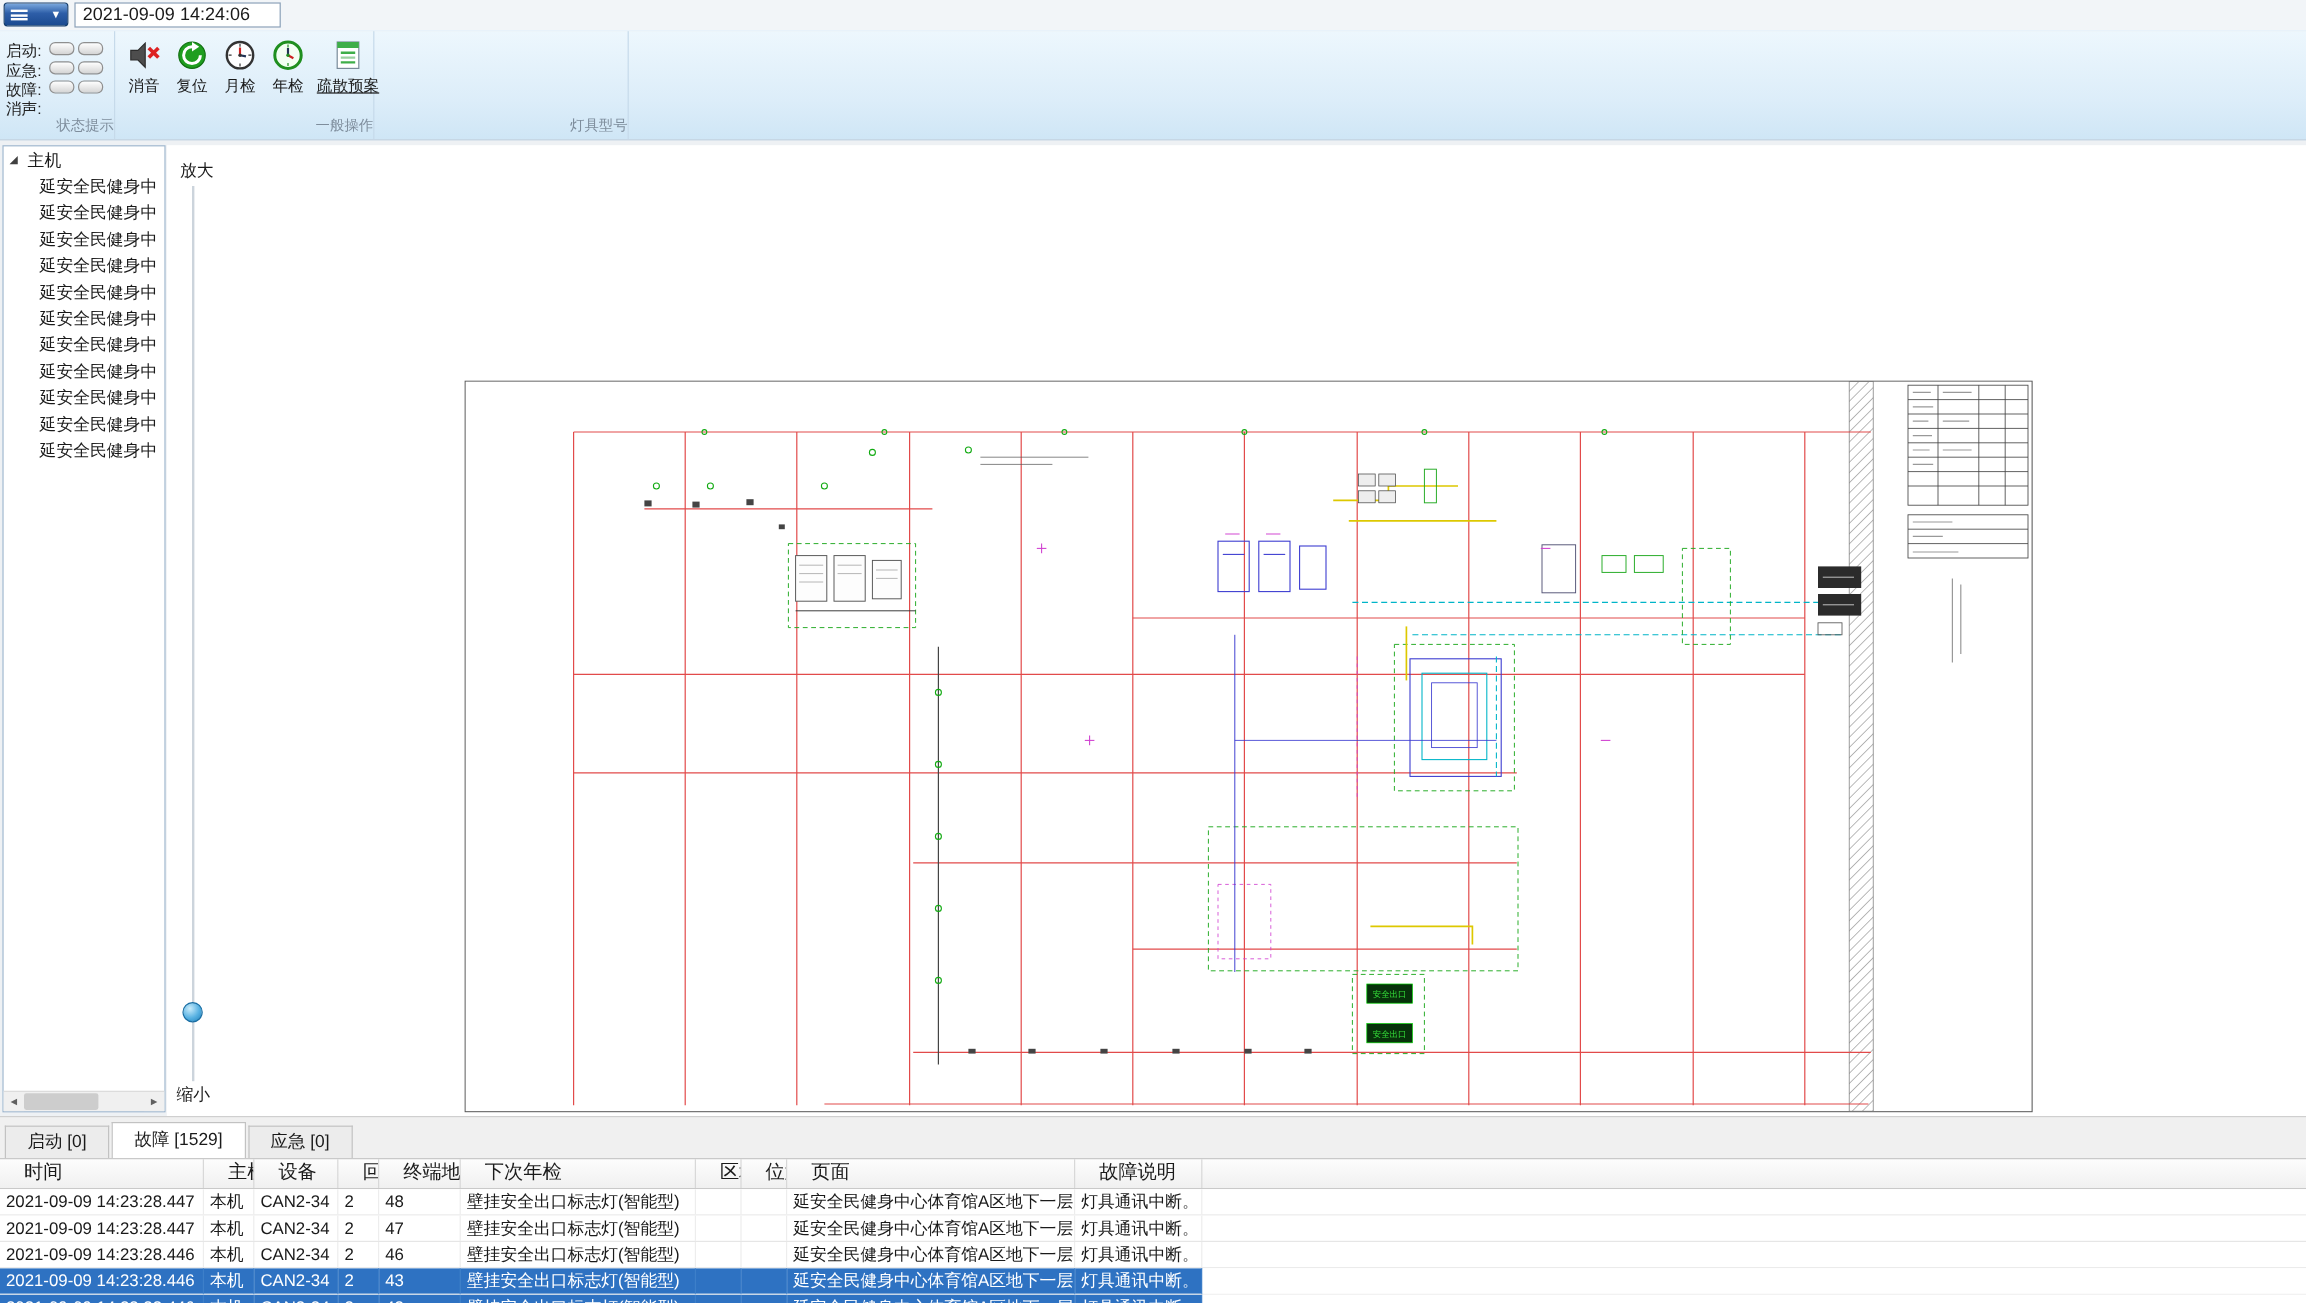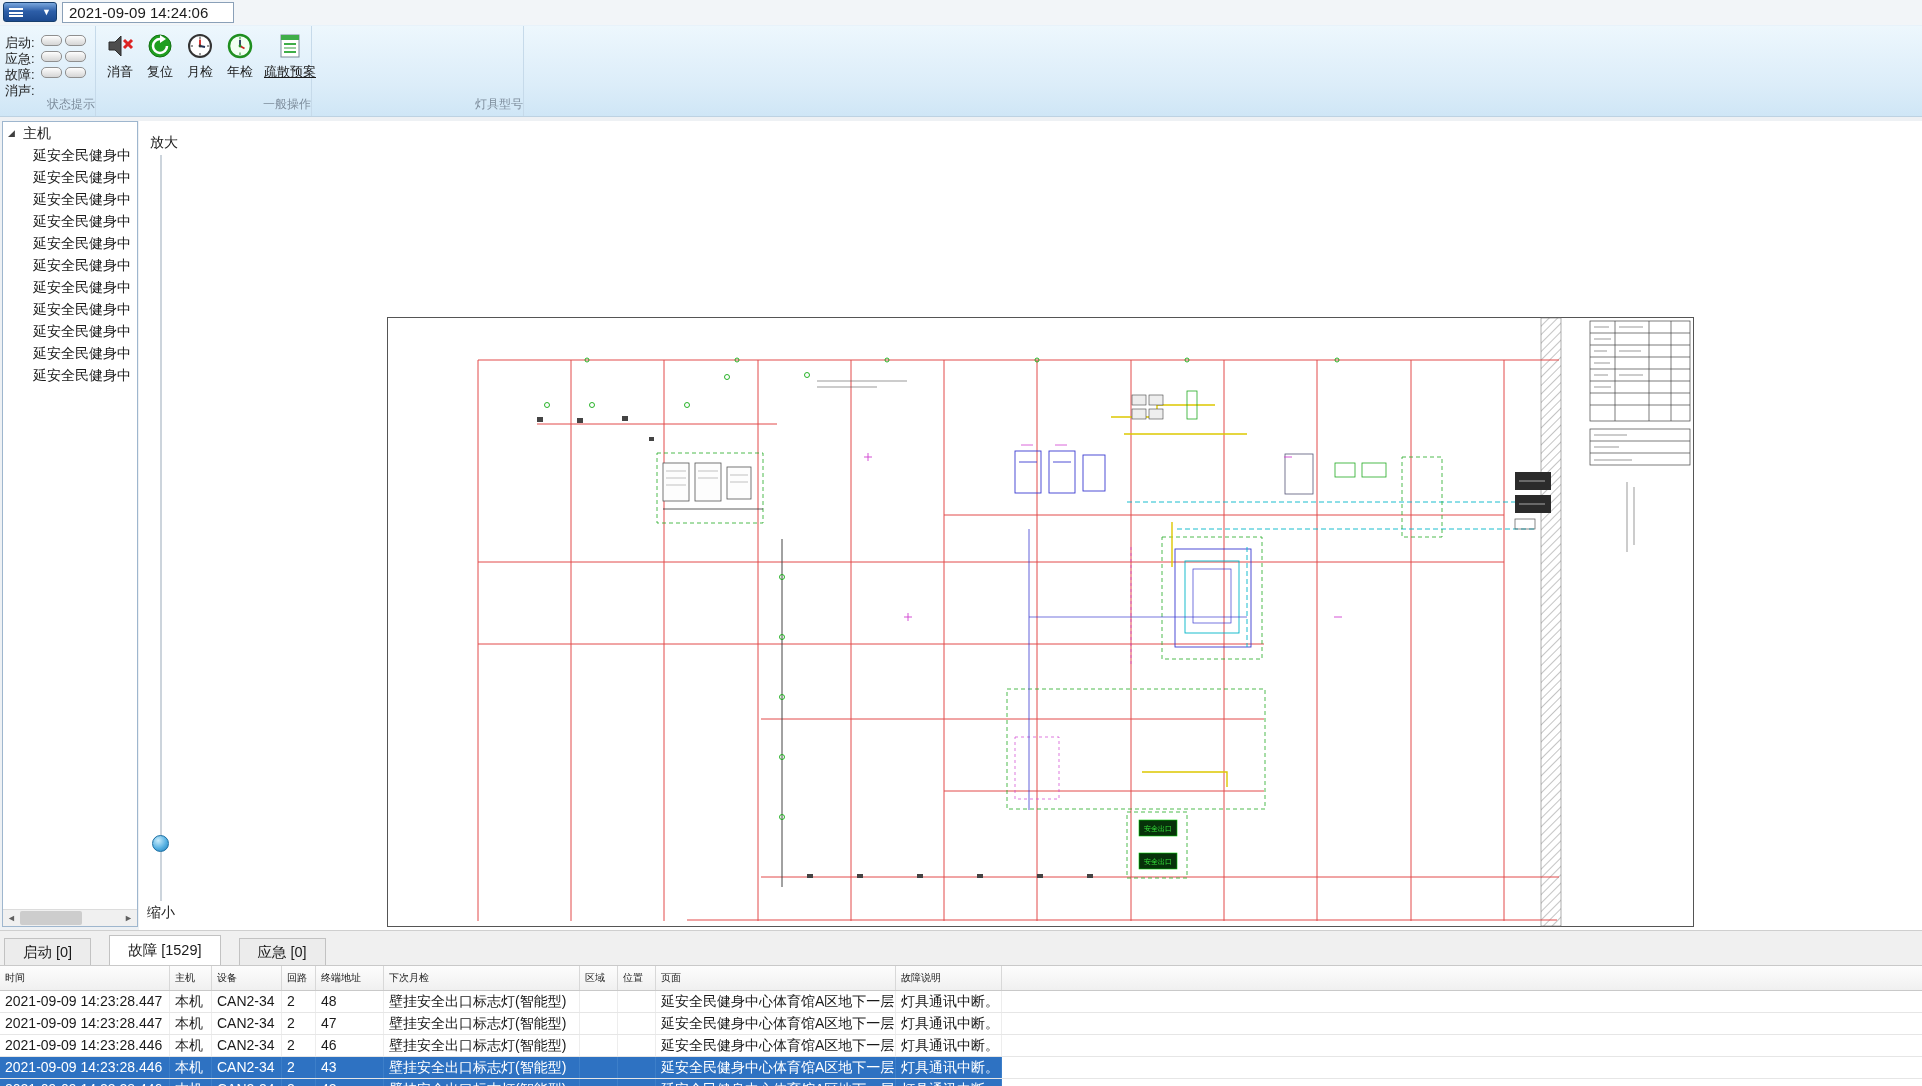--- a/index.html
+++ b/index.html
@@ -87,29 +87,29 @@
     background:radial-gradient(circle at 35% 30%, #c9ecfb, #57b1e2 55%, #1f7fb8);
     border:1px solid #1a6ea3;
   }
   .drawing { position:absolute; left:248px; top:196px; width:1307px; height:610px; }
 
   
   .bottom-panel { position:absolute; left:0; top:930px; width:100%; height:156px; background:#f0f0f0; border-top:1px solid #cfcfcf; }
   .tabs { position:absolute; left:4px; top:4px; height:30px; display:flex; align-items:flex-end; }
   .tab {
     height:27px; line-height:26px; padding:0 18px; font-size:14.5px; background:#ececec;
-    border:1px solid #c2c2c2; border-bottom:none; margin-right:18px; cursor:default;
+    border:1px solid #c2c2c2; border-bottom:none; margin-right:2px; cursor:default;
   }
   .tab.active { background:#fff; height:30px; line-height:29px; }
   .thead {
     position:absolute; left:0; top:34px; width:100%; height:26px; display:flex;
     background:linear-gradient(#fdfdfd,#f0f0f0); border-top:1px solid #c9c9c9; border-bottom:1px solid #c9c9c9;
   }
   .hcell {
-    flex:0 0 auto; font-size:10px; line-height:24px; padding-left:5px;
+    flex:0 0 auto; font-size:16px; line-height:24px; padding-left:20px;
     border-right:1px solid #d8d8d8; overflow:hidden; white-space:nowrap; color:#1a1a1a;
   }
   .tbody { position:absolute; left:0; top:60px; bottom:0; width:100%; background:#fff; overflow:hidden; }
   .trow { display:flex; height:22px; border-bottom:1px solid #e6e6e6; background:#fff; }
   .cell {
     flex:0 0 auto; font-size:14px; line-height:21px; padding-left:5px;
     border-right:1px solid #ededed; overflow:hidden; white-space:nowrap;
   }
   .trow.selected .cell { background:#2e72c2; color:#fff; border-right-color:#3d7fc9; }
   .trow.selected .cell.fill { background:#fff; color:#000; border-right-color:#ededed; }
@@ -462,21 +462,21 @@
       <div class="tab">启动 [0]</div>
       <div class="tab active">故障 [1529]</div>
       <div class="tab">应急 [0]</div>
     </div>
     <div class="thead">
       <div class="hcell c0">时间</div>
       <div class="hcell c1">主机</div>
       <div class="hcell c2">设备</div>
       <div class="hcell c3">回路</div>
       <div class="hcell c4">终端地址</div>
-      <div class="hcell c5">下次月检</div>
+      <div class="hcell c5">下次年检</div>
       <div class="hcell c6">区域</div>
       <div class="hcell c7">位置</div>
       <div class="hcell c8">页面</div>
       <div class="hcell c9">故障说明</div>
       <div class="hcell fill"></div>
     </div>
     <div class="tbody">
         <div class="trow">
           <div class="cell c0">2021-09-09 14:23:28.447</div>
           <div class="cell c1">本机</div>

